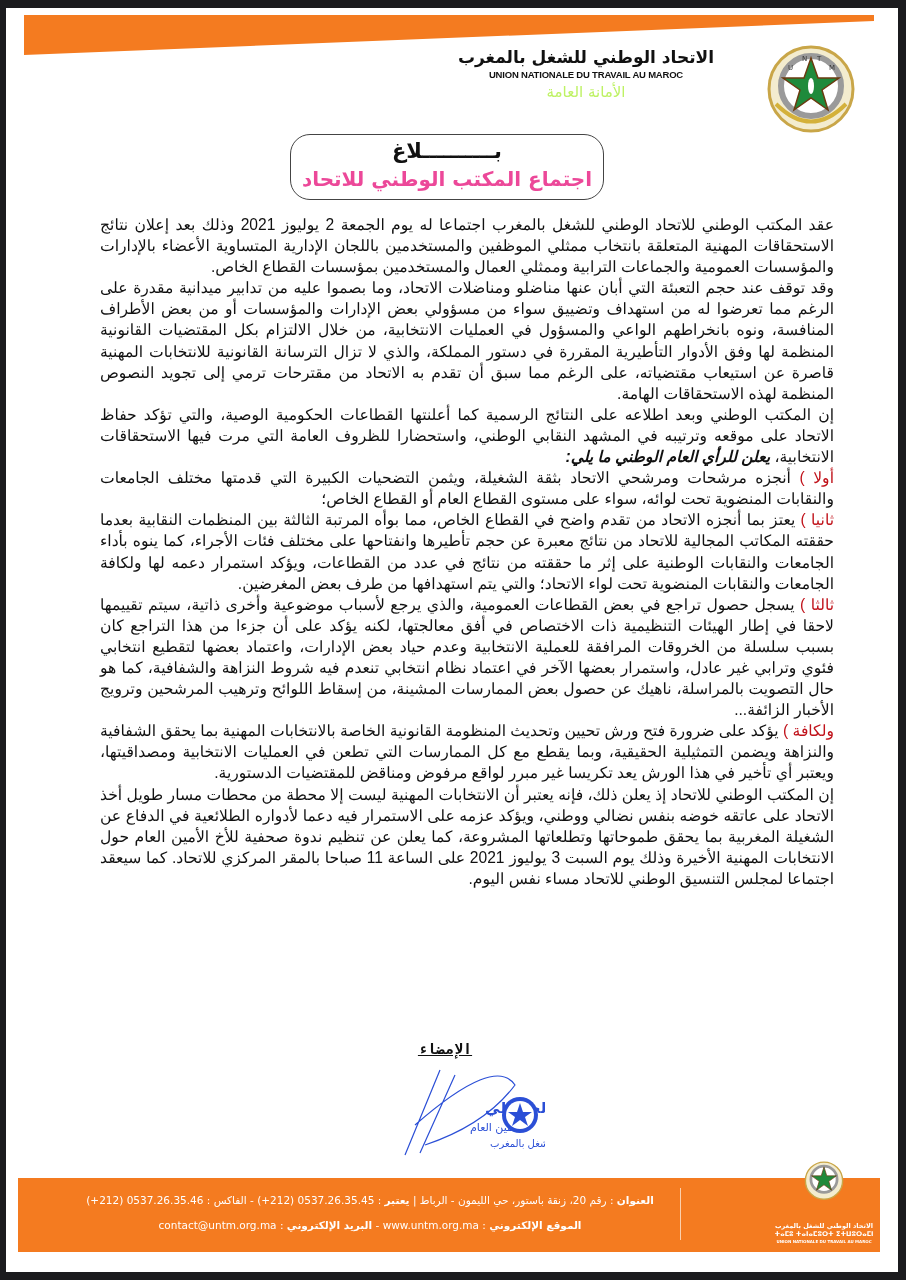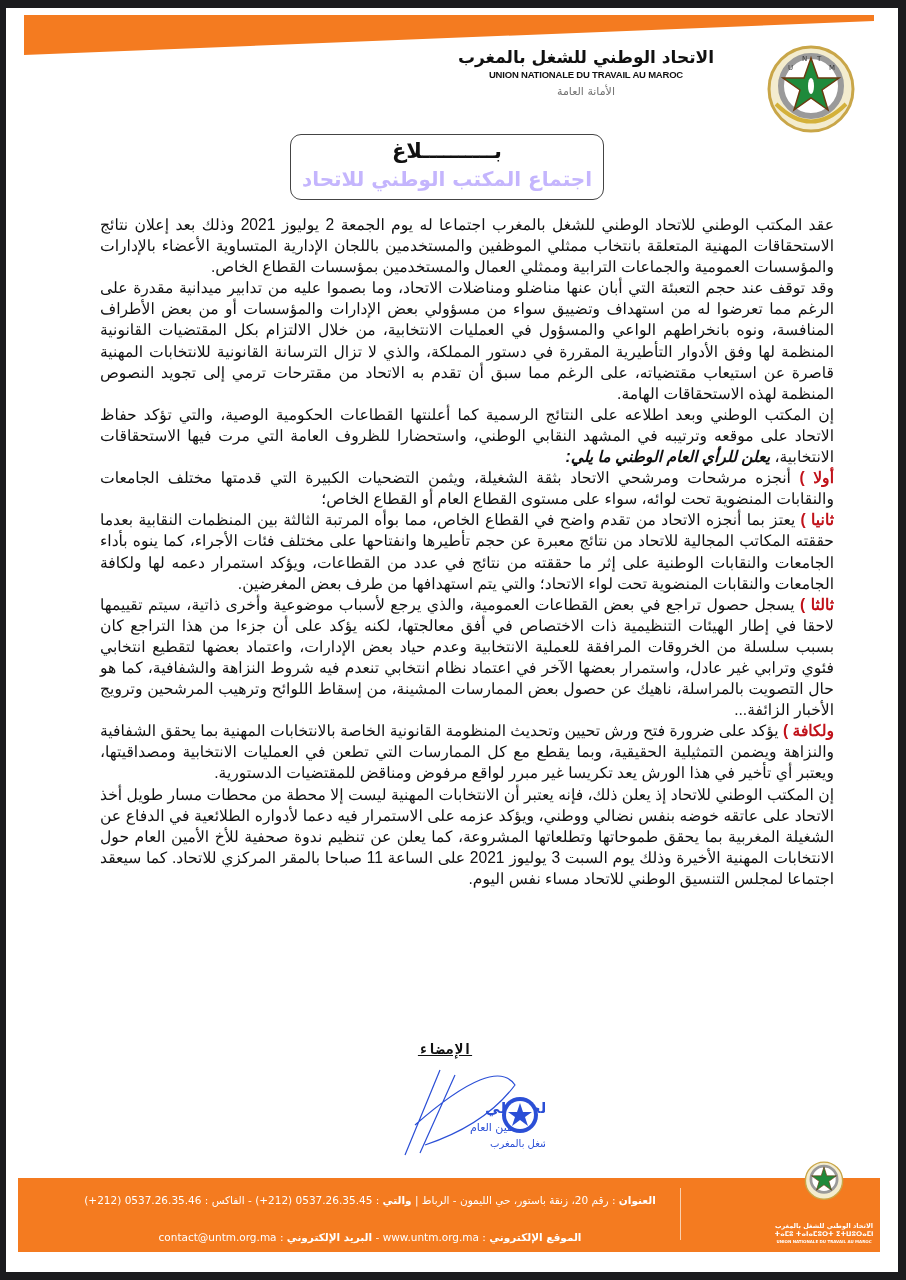--- a/index.html
+++ b/index.html
@@ -48,66 +48,66 @@
   .org-fr {
     font-family: "Liberation Sans", sans-serif;
     font-size: 9.5px;
     font-weight: bold;
     color: #111;
     direction: ltr;
     line-height: 14px;
     letter-spacing: -0.2px;
   }
   .org-dept {
-    font-size: 11px;
-    color: #737373;
+    font-size: 15px;
+    color: #bef264;
     line-height: 20px;
   }
   .logo {
     position: absolute;
     right: 50px; top: 44px;
     width: 90px; height: 90px;
   }
   .title-box {
     position: absolute;
     left: 290px; top: 134px;
     width: 312px; height: 64px;
     border: 1.5px solid #444;
-    border-radius: 11px;
+    border-radius: 20px;
     text-align: center;
     direction: rtl;
   }
   .title-main {
     font-size: 21px;
     font-weight: bold;
     line-height: 28px;
     margin-top: 2px;
     color: #111;
     letter-spacing: 1px;
   }
   .title-sub {
     font-size: 20px;
     font-weight: bold;
     line-height: 28px;
-    color: #c4b5fd;
+    color: #ec4899;
   }
   .body-text {
     position: absolute;
     left: 100px; top: 214px;
     width: 734px;
     direction: rtl;
     text-align: justify;
     text-align-last: right;
     font-family: "Liberation Sans", sans-serif;
     font-size: 15.6px;
     line-height: 21.1px;
     color: #111;
   }
   .body-text p { margin: 0; }
-  .red-label { color: #c0121a; font-weight: bold; }
+  .red-label { color: #c0121a; font-weight: normal; }
   .bold { font-weight: bold; font-style: italic; }
   .sign-label {
     position: absolute;
     left: 400px; top: 1040px;
     width: 90px;
     text-align: center;
     direction: rtl;
     font-family: Liberation Mono, monospace;
     font-weight: bold;
     font-size: 15px;
@@ -128,21 +128,21 @@
   .footer-text {
     position: absolute;
     left: 80px; top: 1190px;
     width: 580px;
     direction: rtl;
     text-align: center;
     color: #fff;
     font-family: "DejaVu Sans", sans-serif;
   }
   .footer-line1 { font-size: 10.5px; line-height: 20px; }
-  .footer-line2 { font-size: 10.5px; line-height: 22px; margin-top: 16px; }
+  .footer-line2 { font-size: 10.5px; line-height: 22px; margin-top: 4px; }
   .footer-text b { font-weight: bold; }
   .footer-divider {
     position: absolute;
     left: 680px; top: 1188px;
     width: 1px; height: 52px;
     background: #fbd0ad;
   }
   .footer-logo {
     position: absolute;
     left: 774px; top: 1160px;
@@ -211,21 +211,21 @@
   <text x="125" y="66" font-size="11" text-anchor="end" fill="#2b4fd6" font-family="DejaVu Sans, sans-serif" direction="rtl">الأمين العام</text>
   <text x="145" y="82" font-size="10" text-anchor="end" fill="#2b4fd6" font-family="DejaVu Sans, sans-serif" direction="rtl">للاتحاد الوطني للشغل بالمغرب</text>
   <circle cx="175" cy="50" r="18" fill="#2b4fd6"></circle>
   <circle cx="175" cy="50" r="14" fill="#ffffff"></circle>
   <polygon points="175,38 178,47 187,47 180,52 183,61 175,55 167,61 170,52 163,47 172,47" fill="#2b4fd6"></polygon>
 </svg>
 
 <div class="footer-band"></div>
 
 <div class="footer-text">
-  <div class="footer-line1"><b>العنوان</b><span> : رقم 20، زنقة باستور، حي الليمون - الرباط | </span><b>والتي</b><span> : 0537.26.35.45 (212+) - الفاكس : 0537.26.35.46 (212+)</span></div>
+  <div class="footer-line1"><b>العنوان</b><span> : رقم 20، زنقة باستور، حي الليمون - الرباط | </span><b>يعتبر</b><span> : 0537.26.35.45 (212+) - الفاكس : 0537.26.35.46 (212+)</span></div>
   <div class="footer-line2"><b>الموقع الإلكتروني</b><span> : www.untm.org.ma - </span><b>البريد الإلكتروني</b><span> : contact@untm.org.ma</span></div>
 </div>
 
 <div class="footer-divider"></div>
 
 <svg class="footer-logo" viewBox="0 0 100 90" style="width:100px;height:62px;">
   <circle cx="50" cy="30" r="27" fill="#f3eccf" stroke="#c9a648" stroke-width="2"></circle>
   <circle cx="50" cy="28" r="19" fill="#ffffff" stroke="#9a9a9a" stroke-width="4"></circle>
   <polygon points="50,10 54,23 68,23 57,31 61,44 50,36 39,44 43,31 32,23 46,23" fill="#1f8a3b" stroke="#6b3b10" stroke-width="1"></polygon>
 </svg>

